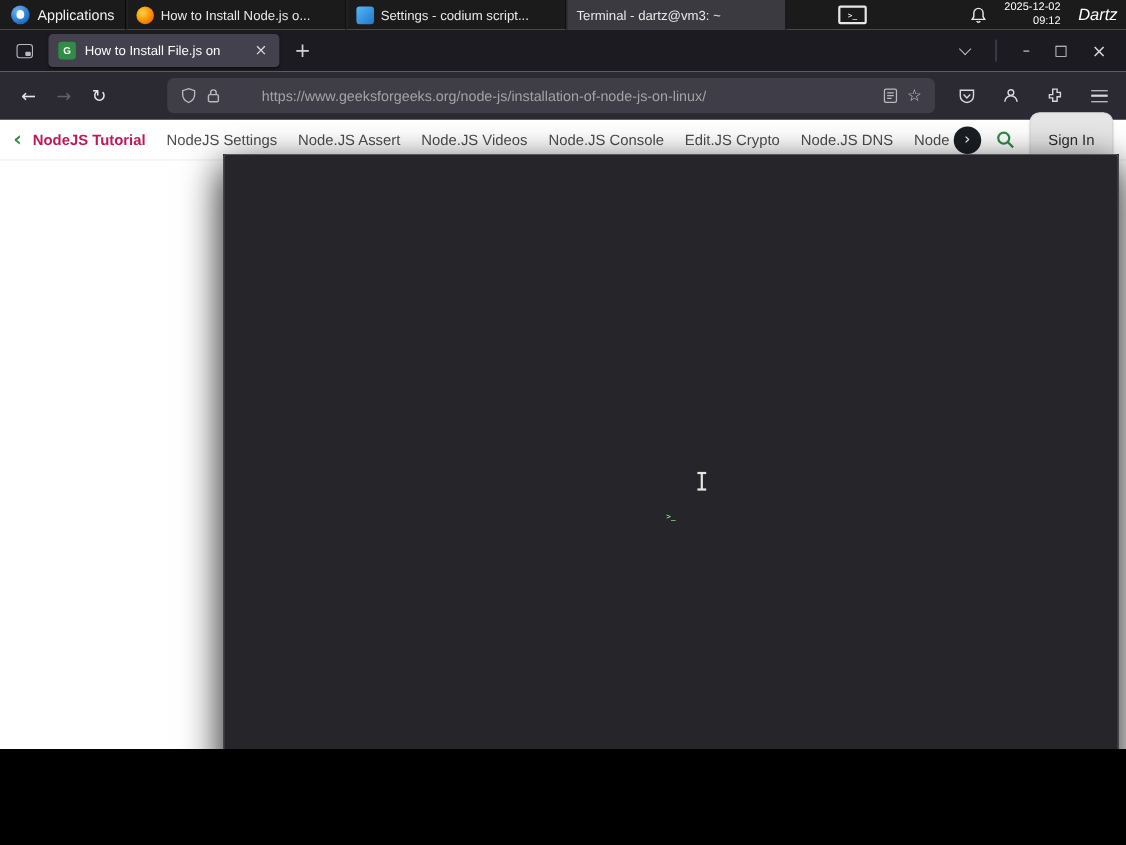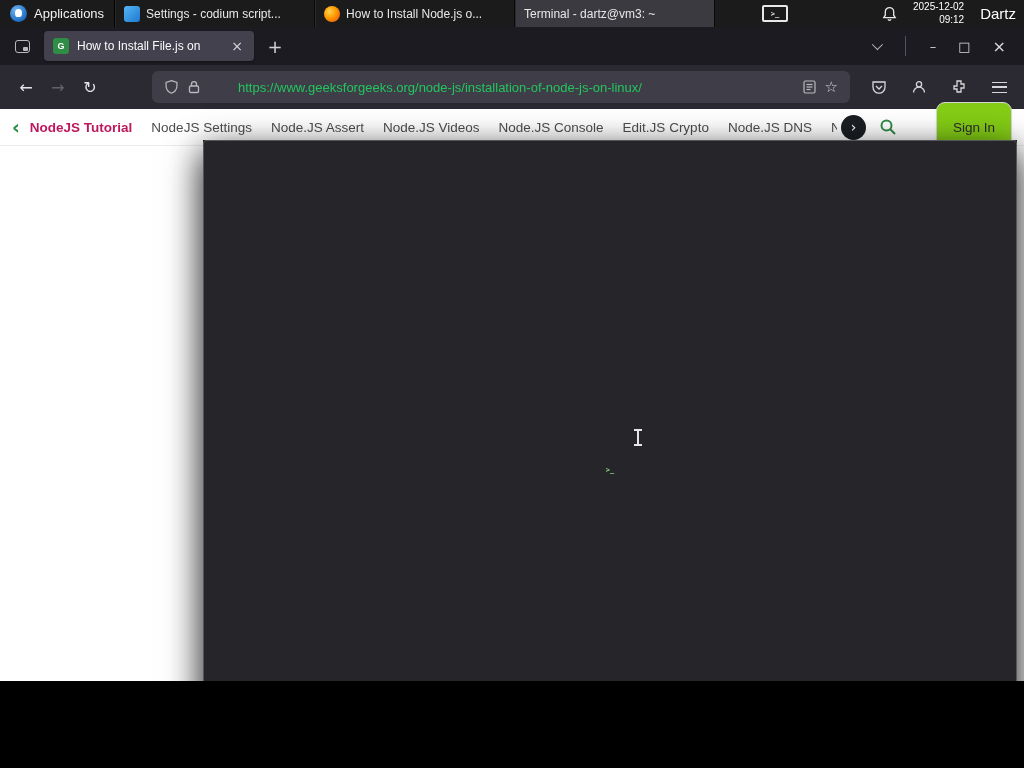--- a/index.html
+++ b/index.html
@@ -31,21 +31,21 @@
     background:radial-gradient(circle at 35% 35%, #ffd54d 0%, #ff9800 45%, #e64a19 100%); }
   .task-icon.codium { background:linear-gradient(135deg,#55b6f5,#1f78cf); }
   .task-icon.terminal, .tray-term, .t-ticon {
     background:#26262a; border:1px solid #55555c; color:#8fe08f;
     font-family:"DejaVu Sans Mono",monospace; font-size:7px; font-weight:bold;
     display:flex; align-items:center; justify-content:center; }
   .panel-right { margin-left:auto; display:flex; align-items:center; gap:16px; padding-right:8px; }
   .tray-term { width:26px; height:17px; background:transparent; border:2px solid #e8e8e8; color:#e8e8e8; border-radius:2px; margin-right:78px; }
   .bell { display:flex; }
   .clock { font-size:10px; line-height:1.25; text-align:right; color:#fff; }
-  .panel-user { font-size:15px; color:#fff; }
+  .panel-user { font-size:15px; color:#fff;font-style:italic; }
 
   
   .browser { position:absolute; top:27px; left:0; right:0; bottom:0; z-index:10;
     display:flex; flex-direction:column; background:#fff; }
   .tabstrip { height:38px; background:#1c1b22; display:flex; align-items:center; padding:0 8px; gap:8px; }
   .ffview-btn { width:28px; height:26px; display:grid; place-items:center; border-radius:4px; }
   .ffview-icon { width:15px; height:13px; border:1.6px solid #b9b9c0; border-radius:3px; position:relative; }
   .ffview-icon::after { content:""; position:absolute; right:1px; bottom:1px; width:5px; height:4px; background:#b9b9c0; border-radius:1px; }
   .tab { width:210px; height:30px; background:#42414d; border-radius:4px; display:flex; align-items:center;
     gap:8px; padding:0 9px; color:#fbfbfe; font-size:12px; box-shadow:0 1px 2px rgba(0,0,0,.4); }
@@ -60,40 +60,40 @@
   .chev.down { transform:rotate(45deg) translateY(-2px); }
   .ts-sep { width:1px; height:20px; background:#52525e; margin:0 6px; }
   .win-controls { display:flex; align-items:center; gap:22px; padding:0 10px; color:#d7d7db; font-size:13px; }
   .win-controls .close { font-size:16px; }
 
   .navbar { height:44px; background:#2b2a33; display:flex; align-items:center; padding:0 10px; }
   .nav-btn { width:32px; height:30px; display:grid; place-items:center; color:#e4e4e9; font-size:16px; border-radius:4px; }
   .nav-btn.disabled { color:#62626b; }
   .urlbar { flex:1; height:32px; margin:0 14px 0 46px; background:#3f3e48; border-radius:6px;
     display:flex; align-items:center; gap:9px; padding:0 12px; min-width:0; }
-  .url-text { flex:1; font-size:13px; color:#22c55e; white-space:nowrap; overflow:hidden; min-width:0;padding-left:29px; }
+  .url-text { flex:1; font-size:13px; color:#a3a3a3; white-space:nowrap; overflow:hidden; min-width:0;padding-left:29px; }
   .star { color:#cfcfd8; font-size:15px; }
   .nav-right { display:flex; align-items:center; gap:10px; }
   .icon-btn { width:30px; height:30px; display:grid; place-items:center; border-radius:4px; }
   .hamburger { width:15px; height:11px; border-top:1.7px solid #d7d7db; border-bottom:1.7px solid #d7d7db; position:relative; }
   .hamburger::after { content:""; position:absolute; left:0; right:0; top:3.6px; height:1.7px; background:#d7d7db; }
 
   
   .page { flex:1; display:flex; flex-direction:column; background:#fff; }
   .subnav { height:37px; display:flex; align-items:center; padding:0 12px;
     border-bottom:1px solid #ececec; background:#fff; box-shadow:0 1px 3px rgba(0,0,0,.05); }
   .snav-chevL { color:#2f8d46; font-size:19px; font-weight:bold; margin-right:10px; }
   .snav-links { flex:1; min-width:0; display:flex; align-items:center; gap:19px; overflow:hidden;
     white-space:nowrap; font-size:13.5px; color:#4e4e4e; }
   .snav-link.active { color:#be185d; font-weight:bold; }
   .snav-right { display:flex; align-items:center; gap:13px; padding-left:4px; }
   .snav-circle { width:25px; height:25px; border-radius:50%; background:#1b1e23; color:#fff;
     display:grid; place-items:center; font-size:14px; }
-  .signin-btn { border:1px solid #d7d7d7; background:#84cc16; border-radius:9px; padding:17px 16px;
-    font-size:13.5px; color:#2b2b2b; box-shadow:0 1px 2px rgba(0,0,0,.08);margin-left:26px; }
+  .signin-btn { border:1px solid #d7d7d7; background:#e5e5e5; border-radius:9px; padding:17px 16px;
+    font-size:13.5px; color:#2b2b2b; box-shadow:0 1px 2px rgba(0,0,0,.08); }
   .page-body { flex:1; background:#fff; }
 
   
   .terminal { position:absolute; left:203px; top:140px; width:814px; height:660px; z-index:30;
     display:flex; flex-direction:column; background:#171717; border:1px solid #1f1f1f;
     box-shadow:0 12px 34px rgba(0,0,0,.55); }
   .t-titlebar { height:25px; background:linear-gradient(#4b4b4b,#353535); display:flex; align-items:center;
     padding:0 8px; color:#ececec; font-size:12px; font-weight:bold; border-radius:4px 4px 0 0; }
   .t-ticon { width:16px; height:14px; font-size:6px; border-radius:2px; }
   .t-title { flex:1; text-align:center; white-space:nowrap; overflow:hidden; }
@@ -125,26 +125,26 @@
 <div class="screen">
 
   <div class="panel">
     <div class="apps-btn">
       <span class="apps-icon"></span>
       <span>Applications</span>
     </div>
     <div class="panel-sep"></div>
     <div class="tasklist" id="tasklist">
         <div class="task">
+          <span class="task-icon firefox"></span>
+          <span class="task-label">How to Install Node.js o...</span>
+        </div>
+        <div class="task">
           <span class="task-icon codium"></span>
           <span class="task-label">Settings - codium script...</span>
-        </div>
-        <div class="task">
-          <span class="task-icon firefox"></span>
-          <span class="task-label">How to Install Node.js o...</span>
         </div>
         <div class="task active">
           <span class="task-icon terminal">&gt;_</span>
           <span class="task-label">Terminal - dartz@vm3: ~</span>
         </div>
       </div>
     <div class="panel-right">
       <span class="tray-term glyph">&gt;_</span>
       <span class="bell">
         <svg width="15" height="16" viewBox="0 0 15 16">

